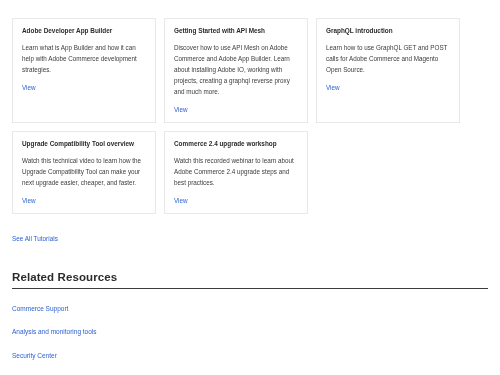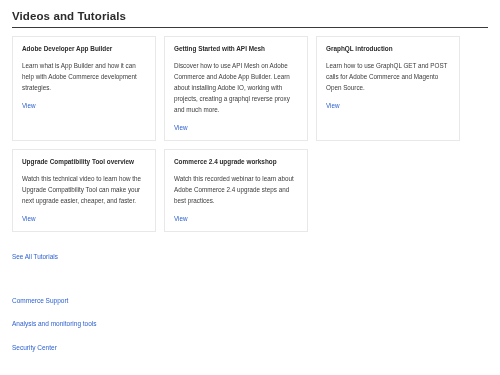--- a/index.html
+++ b/index.html
@@ -103,21 +103,20 @@
     color: #2a5fd0;
     text-decoration: none;
   }
 </style>
 </head>
 <body>
 
 <div class="page">
 
   <div>
-    <h2 class="section-head">Videos and Tutorials</h2>
 
     <div class="card-grid">
 
       <div class="card row1">
         <div class="card-title">Adobe Developer App Builder</div>
         <p class="card-desc">Learn what is App Builder and how it can help with Adobe Commerce development strategies.</p>
         <a class="card-link" href="#">View</a>
       </div>
 
       <div class="card row1">
@@ -147,20 +146,21 @@
       <div class="card row2 spacer"></div>
 
     </div>
 
     <div class="see-all-wrap">
       <a class="see-all" href="#">See All Tutorials</a>
     </div>
   </div>
 
   <div class="related-block">
+    <h2 class="section-head">Related Resources</h2>
 
     <ul class="link-list">
       <li><a class="res-link" href="#">Commerce Support</a></li>
       <li><a class="res-link" href="#">Analysis and monitoring tools</a></li>
       <li><a class="res-link" href="#">Security Center</a></li>
 
     </ul>
   </div>
 
 </div>

